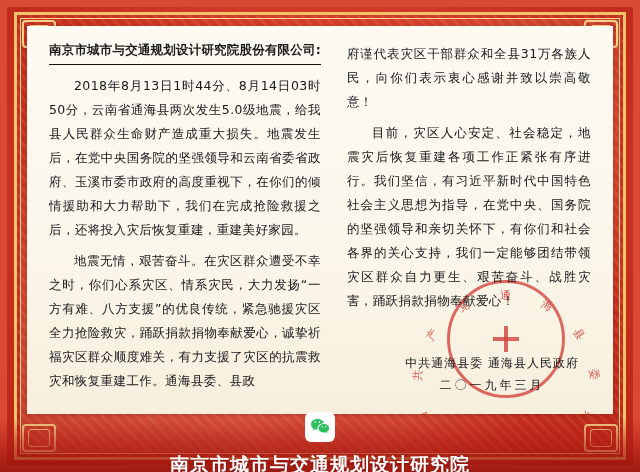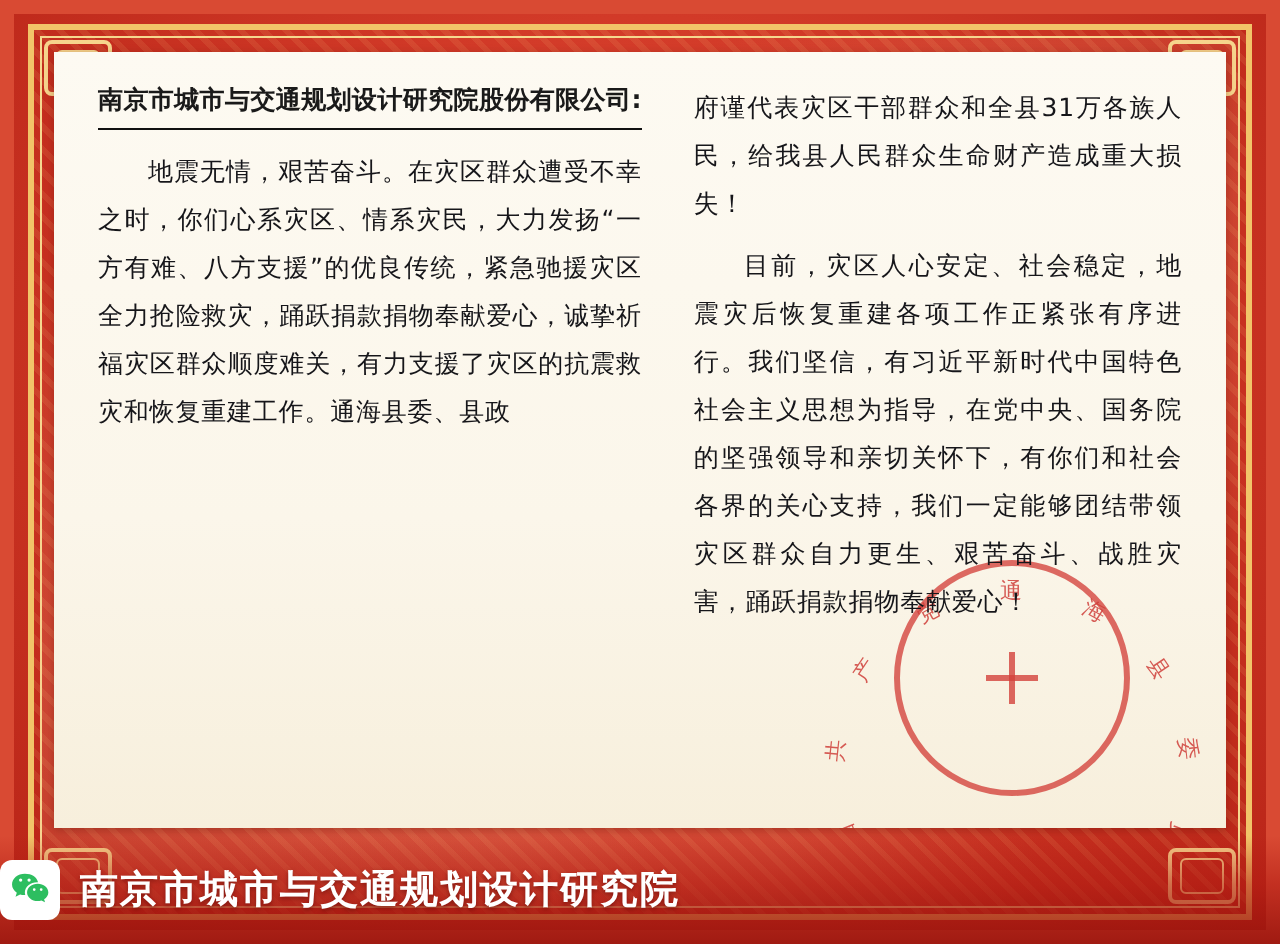--- a/index.html
+++ b/index.html
@@ -195,22 +195,24 @@
 
   
   .footer-bar {
     position: absolute;
     left: 0;
     bottom: 0;
     width: 100%;
     height: 54px;
     display: flex;
     align-items: center;
+    justify-content: center;
     gap: 10px;
     background: linear-gradient(180deg, rgba(196, 36, 26, 0.0) 0%, rgba(176, 26, 18, 0.55) 45%, rgba(150, 18, 12, 0.85) 100%);
+    flex-direction: column;
   }
   .wechat-badge {
     width: 30px;
     height: 30px;
     border-radius: 6px;
     background: #ffffff;
     display: flex;
     align-items: center;
     justify-content: center;
     flex: none;
@@ -253,31 +255,34 @@
           <span style="transform: rotate(56deg) translateY(-44px) rotate(0deg);">县</span>
           <span style="transform: rotate(84deg) translateY(-44px) rotate(0deg);">委</span>
           <span style="transform: rotate(112deg) translateY(-44px) rotate(0deg);">员</span>
         </div>
     </div>
 
     <div class="sheet-inner">
 
       <div class="col">
         <div class="letterhead">南京市城市与交通规划设计研究院股份有限公司:</div>
+        <p class="body-text indent">2018年8月13日1时44分、8月14日03时50分，云南省通海县两次发生5.0级地震，给我县人民群众生命财产造成重大损失。地震发生后，在党中央国务院的坚强领导和云南省委省政府、玉溪市委市政府的高度重视下，在你们的倾情援助和大力帮助下，我们在完成抢险救援之后，还将投入灾后恢复重建，重建美好家园。</p>
         <p class="body-text indent">地震无情，艰苦奋斗。在灾区群众遭受不幸之时，你们心系灾区、情系灾民，大力发扬“一方有难、八方支援”的优良传统，紧急驰援灾区全力抢险救灾，踊跃捐款捐物奉献爱心，诚挚祈福灾区群众顺度难关，有力支援了灾区的抗震救灾和恢复重建工作。通海县委、县政</p>
       </div>
 
       <div class="col">
-        <p class="body-text">府谨代表灾区干部群众和全县31万各族人民，给我县人民群众生命财产造成重大损失！</p>
+        <p class="body-text">府谨代表灾区干部群众和全县31万各族人民，向你们表示衷心感谢并致以崇高敬意！</p>
         <p class="body-text indent">目前，灾区人心安定、社会稳定，地震灾后恢复重建各项工作正紧张有序进行。我们坚信，有习近平新时代中国特色社会主义思想为指导，在党中央、国务院的坚强领导和亲切关怀下，有你们和社会各界的关心支持，我们一定能够团结带领灾区群众自力更生、艰苦奋斗、战胜灾害，踊跃捐款捐物奉献爱心！</p>
       </div>
 
     </div>
 
     <div class="sign-block">
+      <div>中共通海县委 通海县人民政府</div>
+      <div class="sign-date">二〇一九年三月</div>
     </div>
 
   </div>
 
   <div class="footer-bar">
     <div class="wechat-badge">
       <svg width="22" height="22" viewBox="0 0 24 24" aria-hidden="true">
         <path d="M9.2 3.2C5.3 3.2 2.2 5.8 2.2 9c0 1.8 1 3.4 2.6 4.5l-.7 2.2 2.5-1.3c.7.2 1.5.3 2.3.3h.5c-.1-.4-.2-.9-.2-1.3 0-3.1 3-5.6 6.7-5.6h.5c-.6-2.7-3.4-4.6-7.2-4.6zM6.9 7.5a.9.9 0 1 1 0-1.8.9.9 0 0 1 0 1.8zm4.6 0a.9.9 0 1 1 0-1.8.9.9 0 0 1 0 1.8z" fill="#2dbe60"></path>
         <path d="M22 13.3c0-2.6-2.6-4.7-5.8-4.7s-5.8 2.1-5.8 4.7 2.6 4.7 5.8 4.7c.7 0 1.4-.1 2-.3l2 1-.5-1.7c1.4-.9 2.3-2.2 2.3-3.7zm-7.7-.8a.75.75 0 1 1 0-1.5.75.75 0 0 1 0 1.5zm3.8 0a.75.75 0 1 1 0-1.5.75.75 0 0 1 0 1.5z" fill="#2dbe60"></path>
       </svg>

